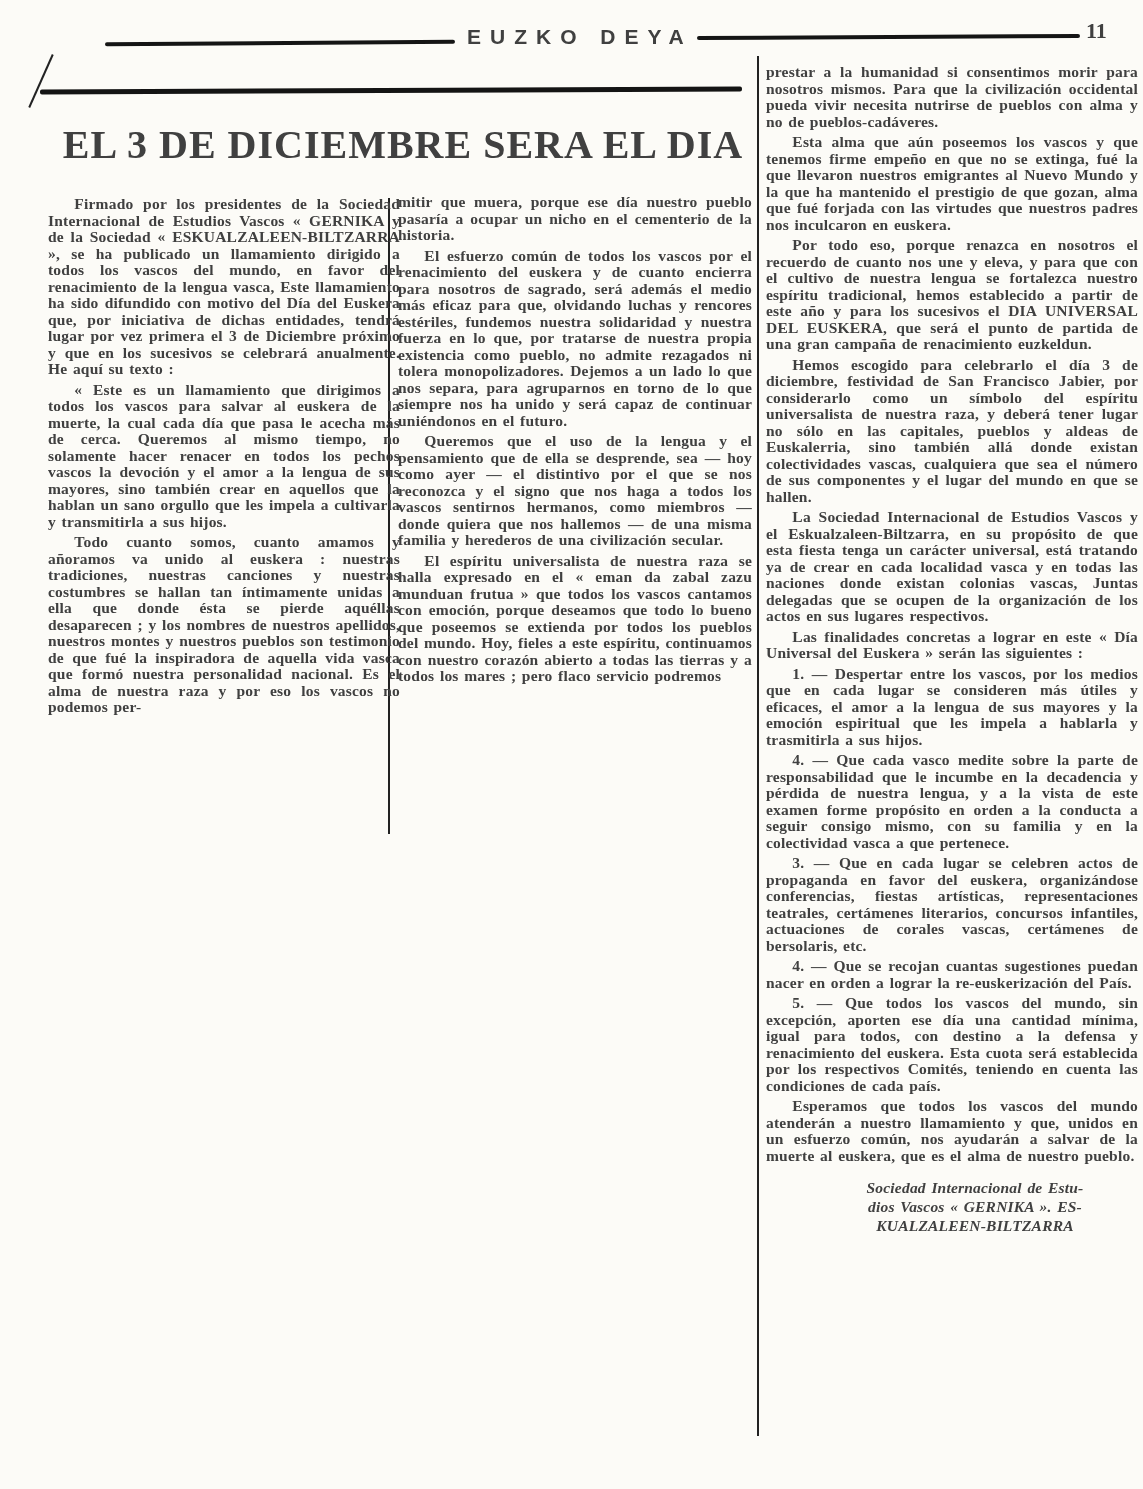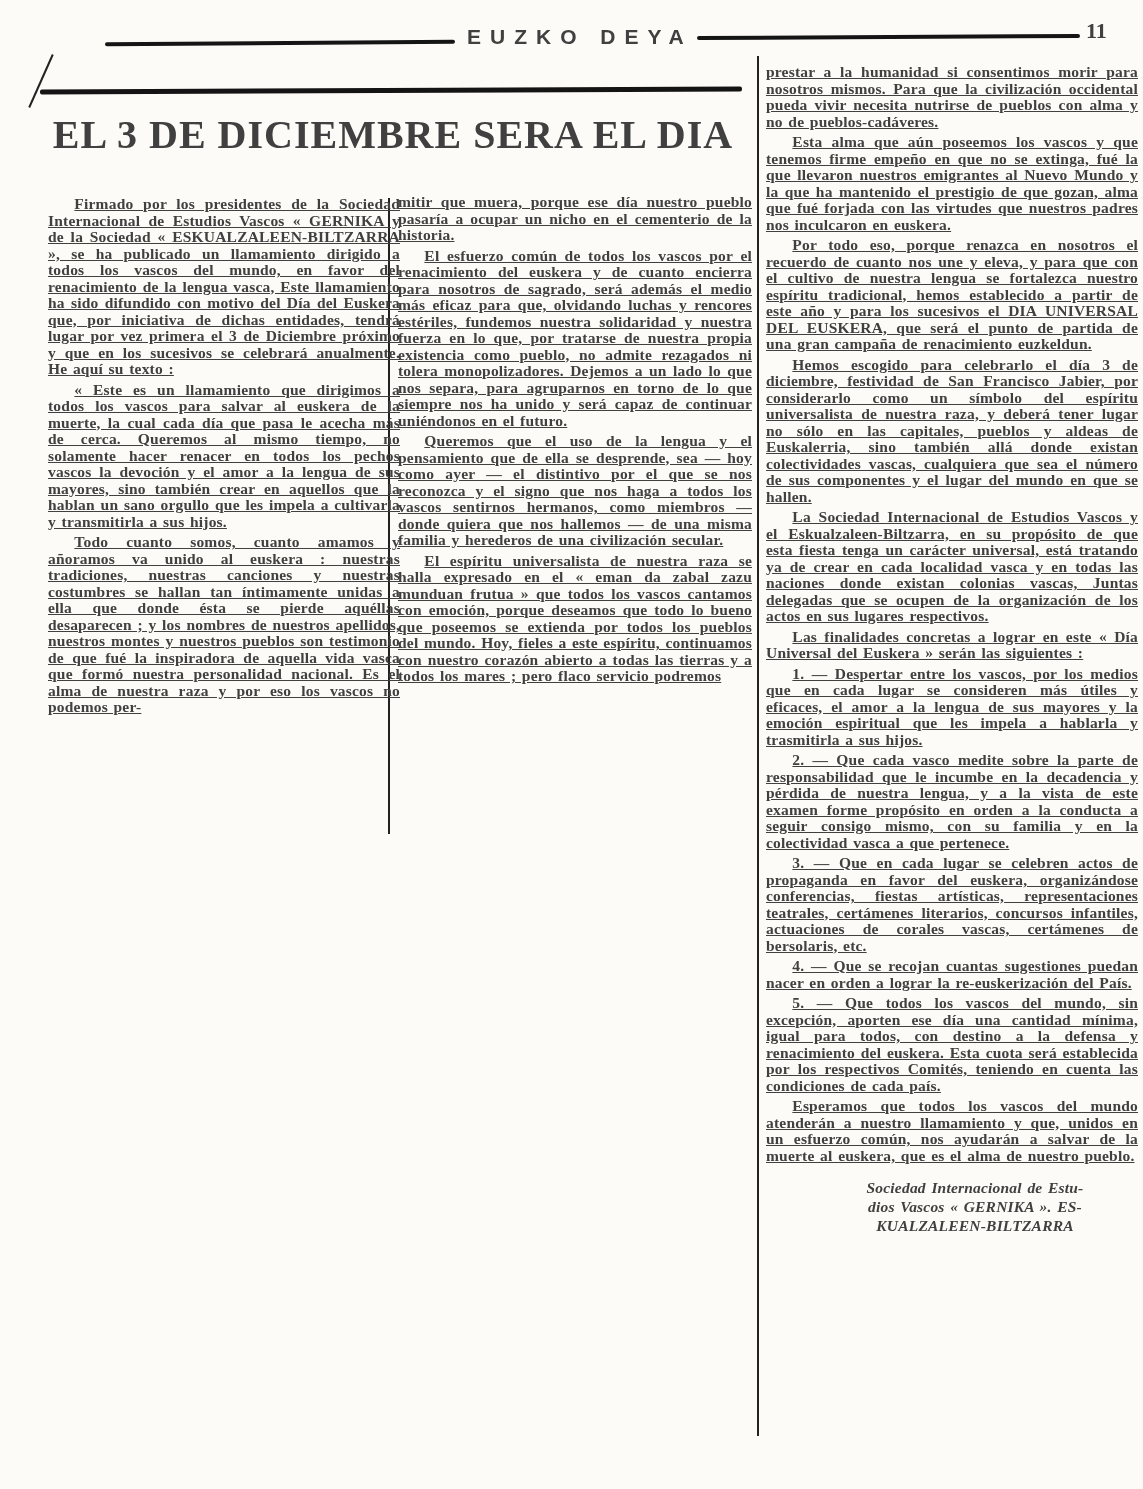--- a/index.html
+++ b/index.html
@@ -70,21 +70,21 @@
   
   .col {
     position: absolute;
     text-align: justify;
     font-size: 15.5px;
     line-height: 16.5px;
     font-weight: bold;
     letter-spacing: 0.2px;
     word-spacing: 1.5px;
   }
-  .col p { margin: 0 0 4px 0; text-indent: 1.7em; text-decoration: underline; }
+  .col p { margin: 0 0 4px 0; text-indent: 1.7em; }
   .col p.no-indent { text-indent: 0; }
   .col-left   { left: 48px;  top: 196px; width: 352px; }
   .col-middle { left: 398px; top: 194px; width: 354px; }
   .col-right  { left: 766px; top: 64px;  width: 372px; }
 
   .divider {
     position: absolute;
     width: 1.5px;
     background: #222;
   }
@@ -107,21 +107,21 @@
 
 <div class="page">
 
   <div class="mast-rule left"></div>
   <div class="mast-title">EUZKO DEYA</div>
   <div class="mast-rule right"></div>
   <div class="page-number">11</div>
 
   <div class="pen-mark"></div>
   <div class="headline-rule"></div>
-  <h1 class="headline" style="margin:6px; font-size:40px;">
+  <h1 class="headline" style="margin:16px; font-size:40px;">
     <span style="display:block">EL 3 DE DICIEMBRE SERA EL DIA</span>
   </h1>
 
   <div class="divider one"></div>
   <div class="divider two"></div>
 
   <div class="col col-left">
     <p>Firmado por los presidentes de la Sociedad Internacional de Estudios Vascos « GERNIKA y de la Sociedad « ESKUALZALEEN-BILTZARRA », se ha publicado un llamamiento dirigido a todos los vascos del mundo, en favor del renacimiento de la lengua vasca, Este llamamiento ha sido difundido con motivo del Día del Euskera que, por iniciativa de dichas entidades, tendrá lugar por vez primera el 3 de Diciembre próximo y que en los sucesivos se celebrará anualmente. He aquí su texto :</p>
     <p>« Este es un llamamiento que dirigimos a todos los vascos para salvar al euskera de la muerte, la cual cada día que pasa le acecha más de cerca. Queremos al mismo tiempo, no solamente hacer renacer en todos los pechos vascos la devoción y el amor a la lengua de sus mayores, sino también crear en aquellos que la hablan un sano orgullo que les impela a cultivarla y transmitirla a sus hijos.</p>
     <p>Todo cuanto somos, cuanto amamos y añoramos va unido al euskera : nuestras tradiciones, nuestras canciones y nuestras costumbres se hallan tan íntimamente unidas a ella que donde ésta se pierde aquéllas desaparecen ; y los nombres de nuestros apellidos, nuestros montes y nuestros pueblos son testimonio de que fué la inspiradora de aquella vida vasca que formó nuestra personalidad nacional. Es el alma de nuestra raza y por eso los vascos no podemos per-</p>
@@ -135,21 +135,21 @@
   </div>
 
   <div class="col col-right">
     <p class="no-indent">prestar a la humanidad si consentimos morir para nosotros mismos. Para que la civilización occidental pueda vivir necesita nutrirse de pueblos con alma y no de pueblos-cadáveres.</p>
     <p>Esta alma que aún poseemos los vascos y que tenemos firme empeño en que no se extinga, fué la que llevaron nuestros emigrantes al Nuevo Mundo y la que ha mantenido el prestigio de que gozan, alma que fué forjada con las virtudes que nuestros padres nos inculcaron en euskera.</p>
     <p>Por todo eso, porque renazca en nosotros el recuerdo de cuanto nos une y eleva, y para que con el cultivo de nuestra lengua se fortalezca nuestro espíritu tradicional, hemos establecido a partir de este año y para los sucesivos el DIA UNIVERSAL DEL EUSKERA, que será el punto de partida de una gran campaña de renacimiento euzkeldun.</p>
     <p>Hemos escogido para celebrarlo el día 3 de diciembre, festividad de San Francisco Jabier, por considerarlo como un símbolo del espíritu universalista de nuestra raza, y deberá tener lugar no sólo en las capitales, pueblos y aldeas de Euskalerria, sino también allá donde existan colectividades vascas, cualquiera que sea el número de sus componentes y el lugar del mundo en que se hallen.</p>
     <p>La Sociedad Internacional de Estudios Vascos y el Eskualzaleen-Biltzarra, en su propósito de que esta fiesta tenga un carácter universal, está tratando ya de crear en cada localidad vasca y en todas las naciones donde existan colonias vascas, Juntas delegadas que se ocupen de la organización de los actos en sus lugares respectivos.</p>
     <p>Las finalidades concretas a lograr en este « Día Universal del Euskera » serán las siguientes :</p>
     <p>1. — Despertar entre los vascos, por los medios que en cada lugar se consideren más útiles y eficaces, el amor a la lengua de sus mayores y la emoción espiritual que les impela a hablarla y trasmitirla a sus hijos.</p>
-    <p>2. — Que cada vasco medite sobre la parte de responsabilidad que le incumbe en la decadencia y pérdida de nuestra lengua, y a la vista de este examen forme propósito en orden a la conducta a seguir consigo mismo, con su familia y en la colectividad vasca a que pertenece.</p>
+    <p>4. — Que cada vasco medite sobre la parte de responsabilidad que le incumbe en la decadencia y pérdida de nuestra lengua, y a la vista de este examen forme propósito en orden a la conducta a seguir consigo mismo, con su familia y en la colectividad vasca a que pertenece.</p>
     <p>3. — Que en cada lugar se celebren actos de propaganda en favor del euskera, organizándose conferencias, fiestas artísticas, representaciones teatrales, certámenes literarios, concursos infantiles, actuaciones de corales vascas, certámenes de bersolaris, etc.</p>
     <p>4. — Que se recojan cuantas sugestiones puedan nacer en orden a lograr la re-euskerización del País.</p>
     <p>5. — Que todos los vascos del mundo, sin excepción, aporten ese día una cantidad mínima, igual para todos, con destino a la defensa y renacimiento del euskera. Esta cuota será establecida por los respectivos Comités, teniendo en cuenta las condiciones de cada país.</p>
     <p>Esperamos que todos los vascos del mundo atenderán a nuestro llamamiento y que, unidos en un esfuerzo común, nos ayudarán a salvar de la muerte al euskera, que es el alma de nuestro pueblo.</p>
 
     <div class="signature">
       <div>Sociedad Internacional de Estu-</div>
       <div>dios Vascos « GERNIKA ». ES-</div>
       <div>KUALZALEEN-BILTZARRA</div>
     </div>

